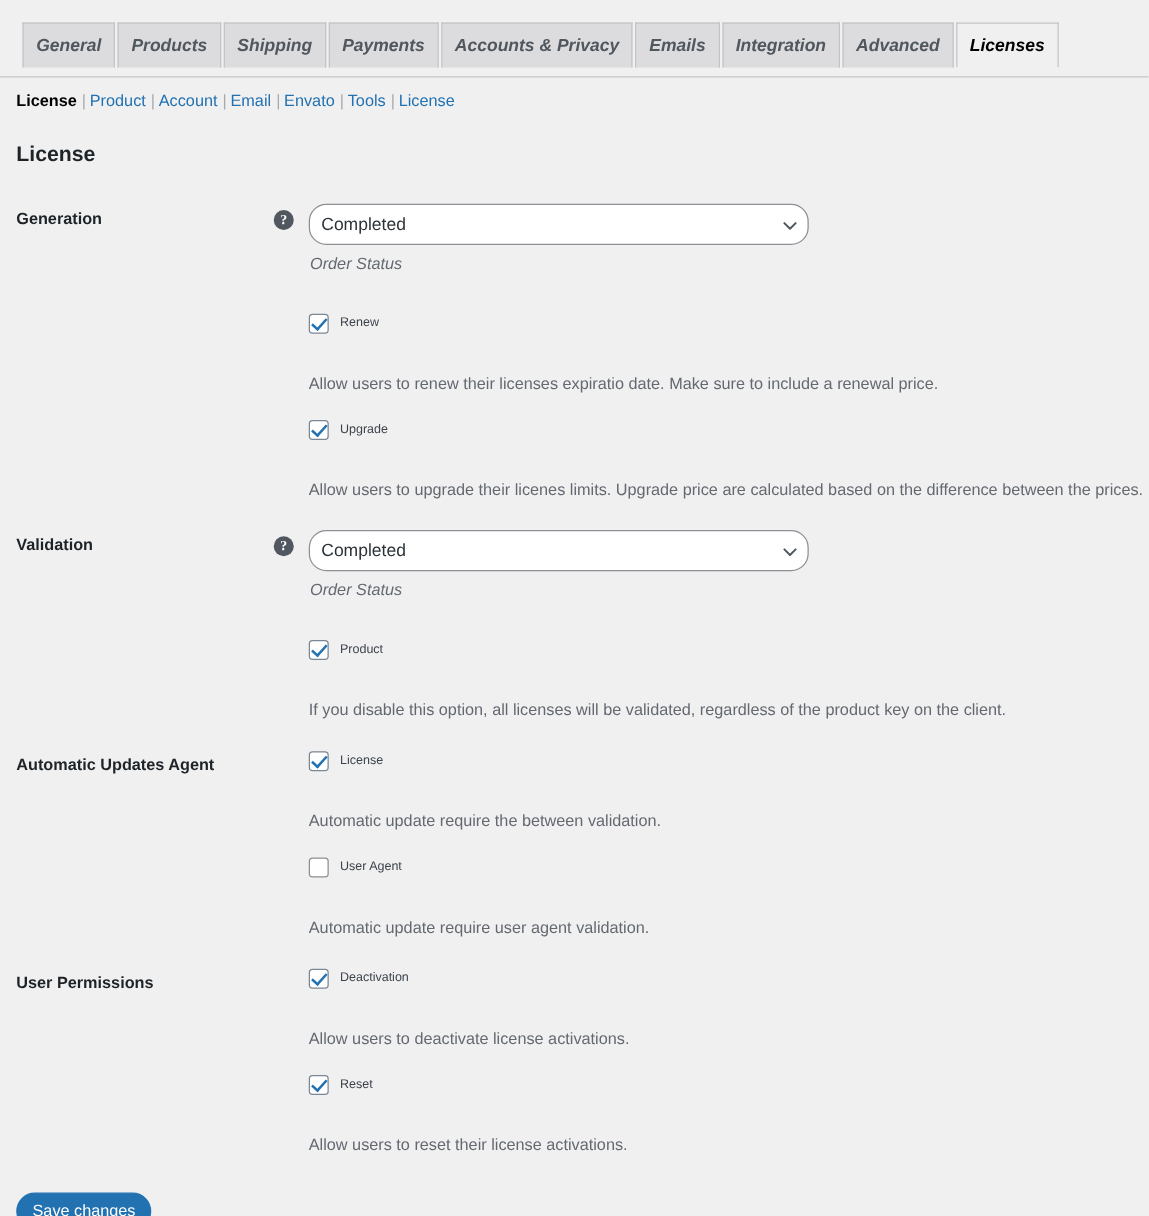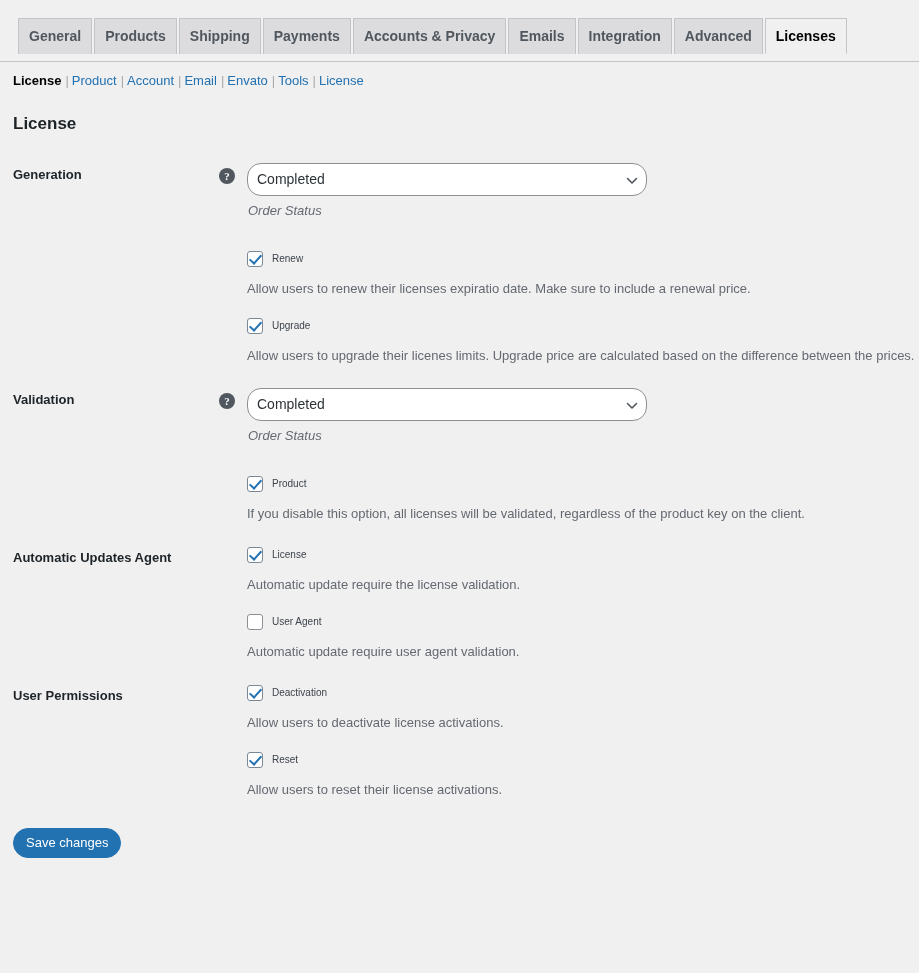--- a/index.html
+++ b/index.html
@@ -20,20 +20,21 @@
   }
 
   
   .nav-tab-wrapper {
     position: relative;
     height: 62px;
     padding: 18px 0 0 18px;
     border-bottom: 1px solid #c3c4c7;
     line-height: 0;
     white-space: nowrap;
+    font-style: italic;
   }
   .nav-tab {
     display: inline-block;
     margin: 0 2px -1px 0;
     padding: 0 10px;
     height: 36px;
     line-height: 35px;
     font-size: 14px;
     font-weight: 600;
     color: #50575e;
@@ -190,21 +191,21 @@
     border: solid #2271b1;
     border-width: 0 2px 2px 0;
     transform: rotate(42deg);
   }
   .cb-label {
     font-size: 10px;
     color: #3c434a;
     cursor: pointer;
   }
   .cb-desc {
-    margin: 10px 0 0 0;
+    margin: 28px 0 0 0;
     color: #646970;
     font-size: 13px;
     line-height: 21px;
   }
   .cb-desc.nowrap-wide {
     width: 700px;
     white-space: normal;
   }
   .cb-block { margin-bottom: 18px; }
   .cb-block:last-child { margin-bottom: 0; }
@@ -314,21 +315,21 @@
     <th class="label-col">
       <span>Automatic Updates Agent</span>
     </th>
     <td class="field-col">
       <div class="cb-group first">
         <div class="cb-block">
           <div class="cb-row">
             <span class="cb-box checked"></span>
             <span class="cb-label">License</span>
           </div>
-          <div class="cb-desc">Automatic update require the license validation.</div>
+          <div class="cb-desc">Automatic update require the between validation.</div>
         </div>
         <div class="cb-block">
           <div class="cb-row">
             <span class="cb-box"></span>
             <span class="cb-label">User Agent</span>
           </div>
           <div class="cb-desc">Automatic update require user agent validation.</div>
         </div>
       </div>
     </td>

